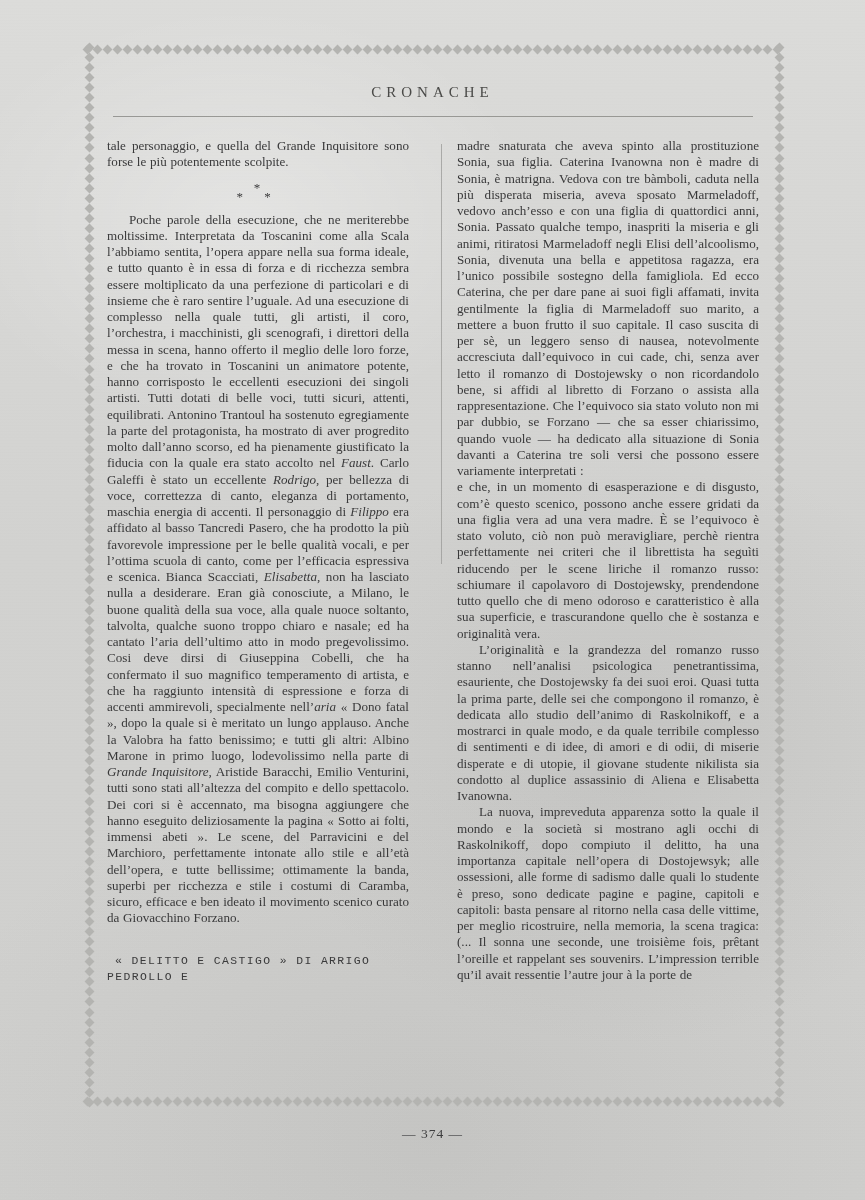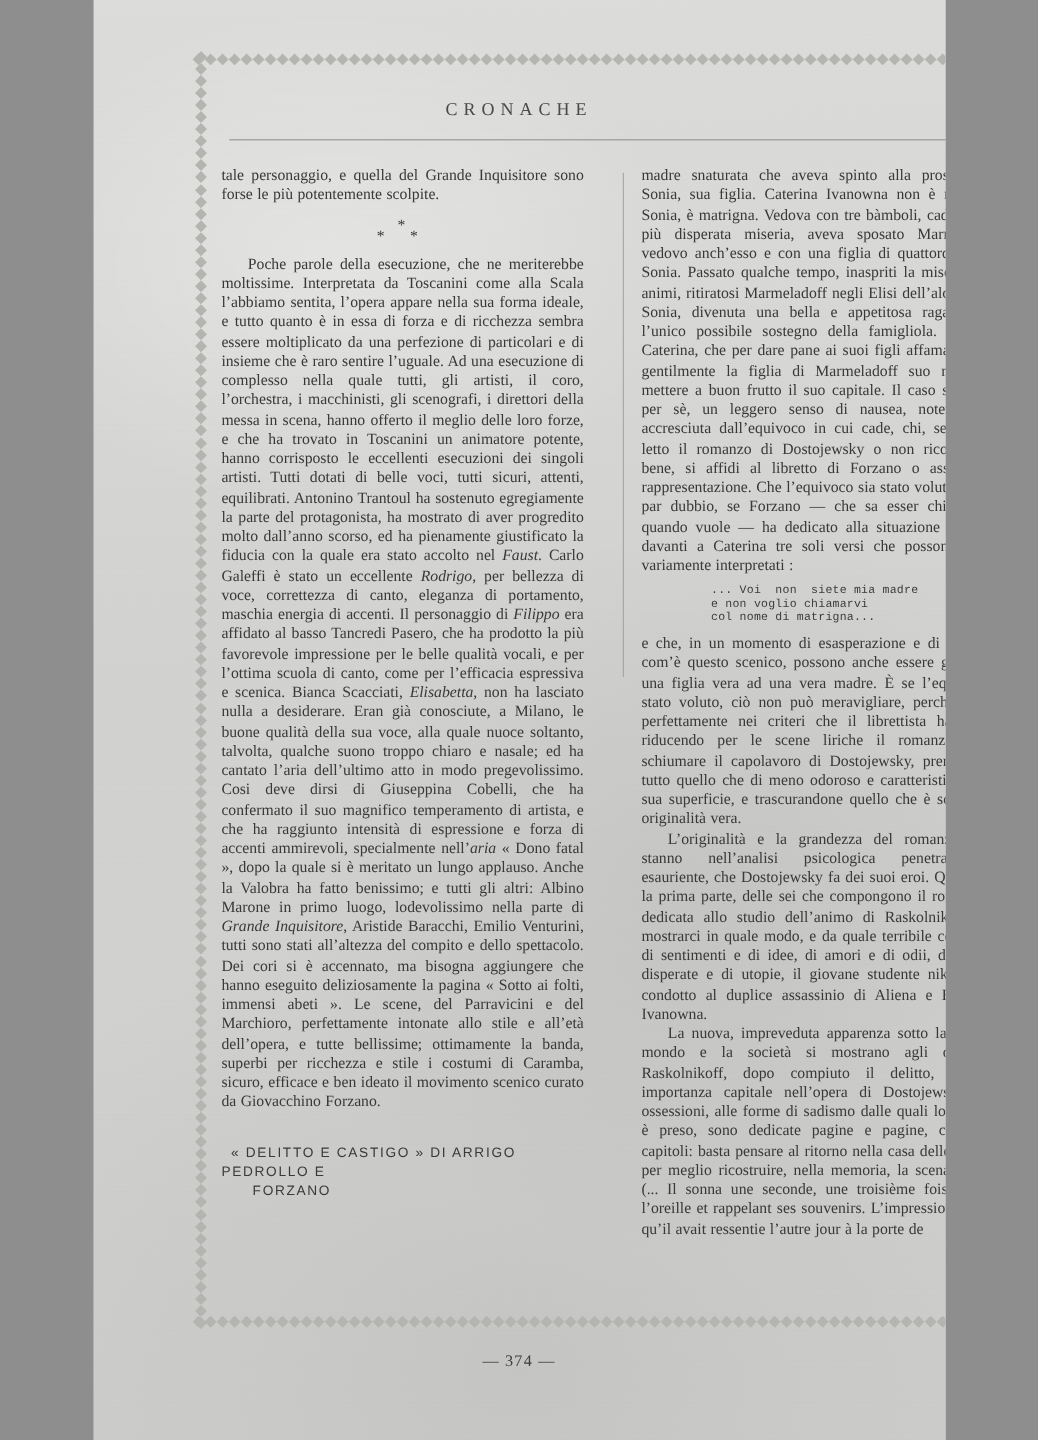--- a/index.html
+++ b/index.html
@@ -5,21 +5,21 @@
   html, body {
     margin: 0;
     padding: 0;
     background: #8e8e8e;
   }
   body {
     font-family: "Liberation Serif", serif;
   }
   .page {
     position: relative;
-    width: 710px;
+    width: 865px;
     height: 1200px;
     margin: 0 auto;
     background: #d4d4d2;
     overflow: hidden;
   }
   
   .page::before {
     content: "";
     position: absolute;
     inset: 0;
@@ -134,21 +134,21 @@
   .stars .s-bot { display:block; letter-spacing: 9px; }
 
   h2.subhead {
     margin: 26px 0 0 0;
     font-size: 11.4px;
     letter-spacing: 1.4px;
     line-height: 16px;
     font-weight: normal;
     color: #3a3a3b;
     text-indent: 8px;
-    font-family: Liberation Sans, sans-serif;
+    font-family: Liberation Mono, monospace;
   }
   h2.subhead .cont { display:block; text-indent: 26px; }
 
   .verse {
     margin: 7px 0 7px 0;
     font-family: "Liberation Mono", monospace;
     font-size: 9.6px;
     line-height: 11.6px;
     color: #3c3c3d;
     padding-left: 58px;
@@ -558,33 +558,27 @@
 
         <div class="stars">
           <span class="s-top">*</span>
             <span class="s-bot">* *</span>
         </div>
 
         <p class="body" id="lc-p2">Poche parole della esecuzione, che ne meriterebbe moltissime. Interpretata da Toscanini come alla Scala l’abbiamo sentita, l’opera appare nella sua forma ideale, e tutto quanto è in essa di forza e di ricchezza sembra essere moltiplicato da una perfezione di particolari e di insieme che è raro sentire l’uguale. Ad una esecuzione di complesso nella quale tutti, gli artisti, il coro, l’orchestra, i macchinisti, gli scenografi, i direttori della messa in scena, hanno offerto il meglio delle loro forze, e che ha trovato in Toscanini un animatore potente, hanno corrisposto le eccellenti esecuzioni dei singoli artisti. Tutti dotati di belle voci, tutti sicuri, attenti, equilibrati. Antonino Trantoul ha sostenuto egregiamente la parte del protagonista, ha mostrato di aver progredito molto dall’anno scorso, ed ha pienamente giustificato la fiducia con la quale era stato accolto nel <i>Faust</i>. Carlo Galeffi è stato un eccellente <i>Rodrigo</i>, per bellezza di voce, correttezza di canto, eleganza di portamento, maschia energia di accenti. Il personaggio di <i>Filippo</i> era affidato al basso Tancredi Pasero, che ha prodotto la più favorevole impressione per le belle qualità vocali, e per l’ottima scuola di canto, come per l’efficacia espressiva e scenica. Bianca Scacciati, <i>Elisabetta</i>, non ha lasciato nulla a desiderare. Eran già conosciute, a Milano, le buone qualità della sua voce, alla quale nuoce soltanto, talvolta, qualche suono troppo chiaro e nasale; ed ha cantato l’aria dell’ultimo atto in modo pregevolissimo. Cosi deve dirsi di Giuseppina Cobelli, che ha confermato il suo magnifico temperamento di artista, e che ha raggiunto intensità di espressione e forza di accenti ammirevoli, specialmente nell’<i>aria</i> « Dono fatal », dopo la quale si è meritato un lungo applauso. Anche la Valobra ha fatto benissimo; e tutti gli altri: Albino Marone in primo luogo, lodevolissimo nella parte di <i>Grande Inquisitore</i>, Aristide Baracchi, Emilio Venturini, tutti sono stati all’altezza del compito e dello spettacolo. Dei cori si è accennato, ma bisogna aggiungere che hanno eseguito deliziosamente la pagina « Sotto ai folti, immensi abeti ». Le scene, del Parravicini e del Marchioro, perfettamente intonate allo stile e all’età dell’opera, e tutte bellissime; ottimamente la banda, superbi per ricchezza e stile i costumi di Caramba, sicuro, efficace e ben ideato il movimento scenico curato da Giovacchino Forzano.</p>
 
         <h2 class="subhead">
           <span>« DELITTO E CASTIGO » DI ARRIGO PEDROLLO E</span>
-          <span class="cont">FORZANO</span>
         </h2>
 
       </div>
 
       <div class="col right">
         <p class="body noindent">madre snaturata che aveva spinto alla prostituzione Sonia, sua figlia. Caterina Ivanowna non è madre di Sonia, è matrigna. Vedova con tre bàmboli, caduta nella più disperata miseria, aveva sposato Marmeladoff, vedovo anch’esso e con una figlia di quattordici anni, Sonia. Passato qualche tempo, inaspriti la miseria e gli animi, ritiratosi Marmeladoff negli Elisi dell’alcoolismo, Sonia, divenuta una bella e appetitosa ragazza, era l’unico possibile sostegno della famigliola. Ed ecco Caterina, che per dare pane ai suoi figli affamati, invita gentilmente la figlia di Marmeladoff suo marito, a mettere a buon frutto il suo capitale. Il caso suscita di per sè, un leggero senso di nausea, notevolmente accresciuta dall’equivoco in cui cade, chi, senza aver letto il romanzo di Dostojewsky o non ricordandolo bene, si affidi al libretto di Forzano o assista alla rappresentazione. Che l’equivoco sia stato voluto non mi par dubbio, se Forzano — che sa esser chiarissimo, quando vuole — ha dedicato alla situazione di Sonia davanti a Caterina tre soli versi che possono essere variamente interpretati :</p>
 
-        <div class="verse" id="verse-block">
-            <div>... Voi  non  siete mia madre</div>
-            <div>e non voglio chiamarvi</div>
-            <div>col nome di matrigna...</div>
-          </div>
 
         <p class="body noindent">e che, in un momento di esasperazione e di disgusto, com’è questo scenico, possono anche essere gridati da una figlia vera ad una vera madre. È se l’equivoco è stato voluto, ciò non può meravigliare, perchè rientra perfettamente nei criteri che il librettista ha seguìti riducendo per le scene liriche il romanzo russo: schiumare il capolavoro di Dostojewsky, prendendone tutto quello che di meno odoroso e caratteristico è alla sua superficie, e trascurandone quello che è sostanza e originalità vera.</p>
 
         <p class="body">L’originalità e la grandezza del romanzo russo stanno nell’analisi psicologica penetrantissima, esauriente, che Dostojewsky fa dei suoi eroi. Quasi tutta la prima parte, delle sei che compongono il romanzo, è dedicata allo studio dell’animo di Raskolnikoff, e a mostrarci in quale modo, e da quale terribile complesso di sentimenti e di idee, di amori e di odii, di miserie disperate e di utopie, il giovane studente nikilista sia condotto al duplice assassinio di Aliena e Elisabetta Ivanowna.</p>
 
         <p class="body">La nuova, impreveduta apparenza sotto la quale il mondo e la società si mostrano agli occhi di Raskolnikoff, dopo compiuto il delitto, ha una importanza capitale nell’opera di Dostojewsyk; alle ossessioni, alle forme di sadismo dalle quali lo studente è preso, sono dedicate pagine e pagine, capitoli e capitoli: basta pensare al ritorno nella casa delle vittime, per meglio ricostruire, nella memoria, la scena tragica: (... Il sonna une seconde, une troisième fois, prêtant l’oreille et rappelant ses souvenirs. L’impression terrible qu’il avait ressentie l’autre jour à la porte de</p>
       </div>
     </div>
 
     <div class="col-rule"></div>

